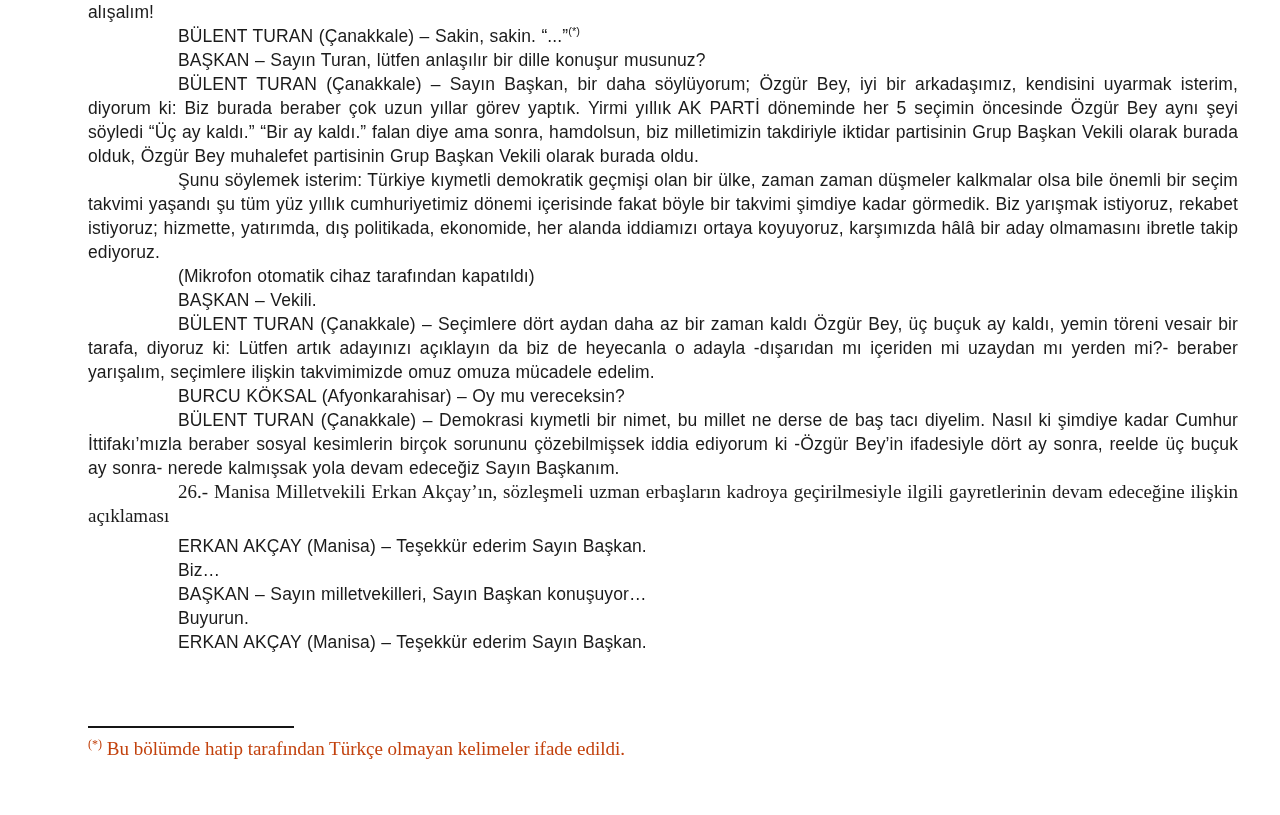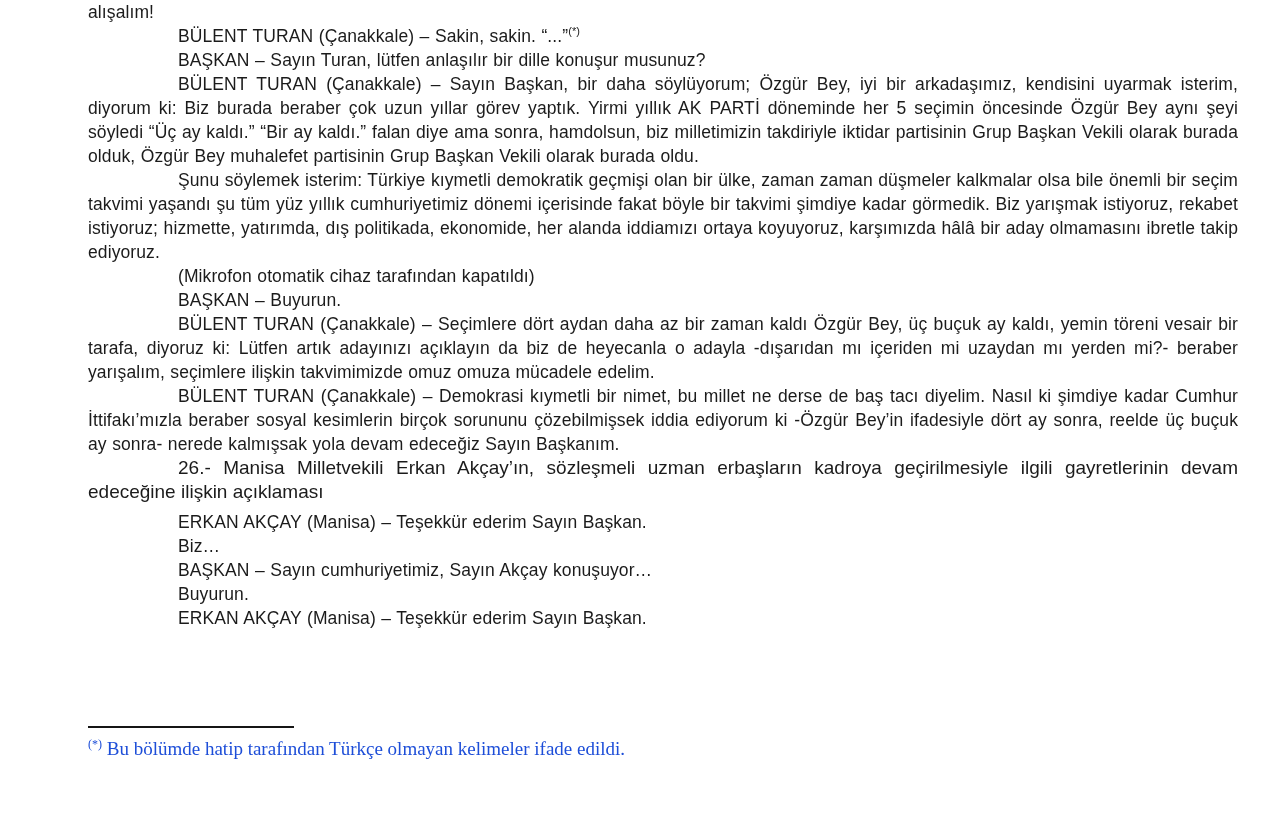--- a/index.html
+++ b/index.html
@@ -29,21 +29,21 @@
     font-size: 17.5px;
     line-height: 24px;
     text-align: justify;
     letter-spacing: 0.1px;
     word-spacing: 0.5px;
   }
   p.line.indent {
     text-indent: 90px;
   }
   p.line.serif {
-    font-family: Liberation Sans, sans-serif;
+    font-family: Liberation Serif, serif;
     font-size: 19px;
     line-height: 24px;
     margin-bottom: 6px;
     letter-spacing: 0;
     word-spacing: 0;
   }
   p.line sup {
     font-size: 11px;
     line-height: 0;
     vertical-align: super;
@@ -58,46 +58,47 @@
     width: 206px;
     height: 0;
     border-top: 2px solid #151515;
     margin-bottom: 9px;
   }
   .fn-text {
     margin: 0;
     font-family: "Liberation Serif", serif;
     font-size: 19px;
     line-height: 24px;
-    color: #1d4ed8;
+    color: #c2410c;
   }
   .fn-text sup {
     font-size: 12px;
     line-height: 0;
     vertical-align: super;
   }
 </style>
 </head>
 <body>
 
 <div class="page">
   <section class="text-col">
       <p class="line">alışalım!</p>
       <p class="line indent">BÜLENT TURAN (Çanakkale) – Sakin, sakin. “...”<sup>(*)</sup></p>
       <p class="line indent">BAŞKAN – Sayın Turan, lütfen anlaşılır bir dille konuşur musunuz?</p>
       <p class="line indent">BÜLENT TURAN (Çanakkale) – Sayın Başkan, bir daha söylüyorum; Özgür Bey, iyi bir arkadaşımız, kendisini uyarmak isterim, diyorum ki: Biz burada beraber çok uzun yıllar görev yaptık. Yirmi yıllık AK PARTİ döneminde her 5 seçimin öncesinde Özgür Bey aynı şeyi söyledi “Üç ay kaldı.” “Bir ay kaldı.” falan diye ama sonra, hamdolsun, biz milletimizin takdiriyle iktidar partisinin Grup Başkan Vekili olarak burada olduk, Özgür Bey muhalefet partisinin Grup Başkan Vekili olarak burada oldu.</p>
       <p class="line indent">Şunu söylemek isterim: Türkiye kıymetli demokratik geçmişi olan bir ülke, zaman zaman düşmeler kalkmalar olsa bile önemli bir seçim takvimi yaşandı şu tüm yüz yıllık cumhuriyetimiz dönemi içerisinde fakat böyle bir takvimi şimdiye kadar görmedik. Biz yarışmak istiyoruz, rekabet istiyoruz; hizmette, yatırımda, dış politikada, ekonomide, her alanda iddiamızı ortaya koyuyoruz, karşımızda hâlâ bir aday olmamasını ibretle takip ediyoruz.</p>
       <p class="line indent">(Mikrofon otomatik cihaz tarafından kapatıldı)</p>
-      <p class="line indent">BAŞKAN – Buyurun.</p>
+      <p class="line indent">BAŞKAN – Vekili.</p>
       <p class="line indent">BÜLENT TURAN (Çanakkale) – Seçimlere dört aydan daha az bir zaman kaldı Özgür Bey, üç buçuk ay kaldı, yemin töreni vesair bir tarafa, diyoruz ki: Lütfen artık adayınızı açıklayın da biz de heyecanla o adayla -dışarıdan mı içeriden mi uzaydan mı yerden mi?- beraber yarışalım, seçimlere ilişkin takvimimizde omuz omuza mücadele edelim.</p>
+      <p class="line indent">BURCU KÖKSAL (Afyonkarahisar) – Oy mu vereceksin?</p>
       <p class="line indent">BÜLENT TURAN (Çanakkale) – Demokrasi kıymetli bir nimet, bu millet ne derse de baş tacı diyelim. Nasıl ki şimdiye kadar Cumhur İttifakı’mızla beraber sosyal kesimlerin birçok sorununu çözebilmişsek iddia ediyorum ki -Özgür Bey’in ifadesiyle dört ay sonra, reelde üç buçuk ay sonra- nerede kalmışsak yola devam edeceğiz Sayın Başkanım.</p>
       <p class="line indent serif">26.- Manisa Milletvekili Erkan Akçay’ın, sözleşmeli uzman erbaşların kadroya geçirilmesiyle ilgili gayretlerinin devam edeceğine ilişkin açıklaması</p>
       <p class="line indent">ERKAN AKÇAY (Manisa) – Teşekkür ederim Sayın Başkan.</p>
       <p class="line indent">Biz…</p>
-      <p class="line indent">BAŞKAN – Sayın cumhuriyetimiz, Sayın Akçay konuşuyor…</p>
+      <p class="line indent">BAŞKAN – Sayın milletvekilleri, Sayın Başkan konuşuyor…</p>
       <p class="line indent">Buyurun.</p>
       <p class="line indent">ERKAN AKÇAY (Manisa) – Teşekkür ederim Sayın Başkan.</p>
     </section>
 
   <div class="footnote-area">
     <div class="fn-rule"></div>
     <p class="fn-text"><sup>(*)</sup> <span>Bu bölümde hatip tarafından Türkçe olmayan kelimeler ifade edildi.</span></p>
   </div>
 </div>
 

